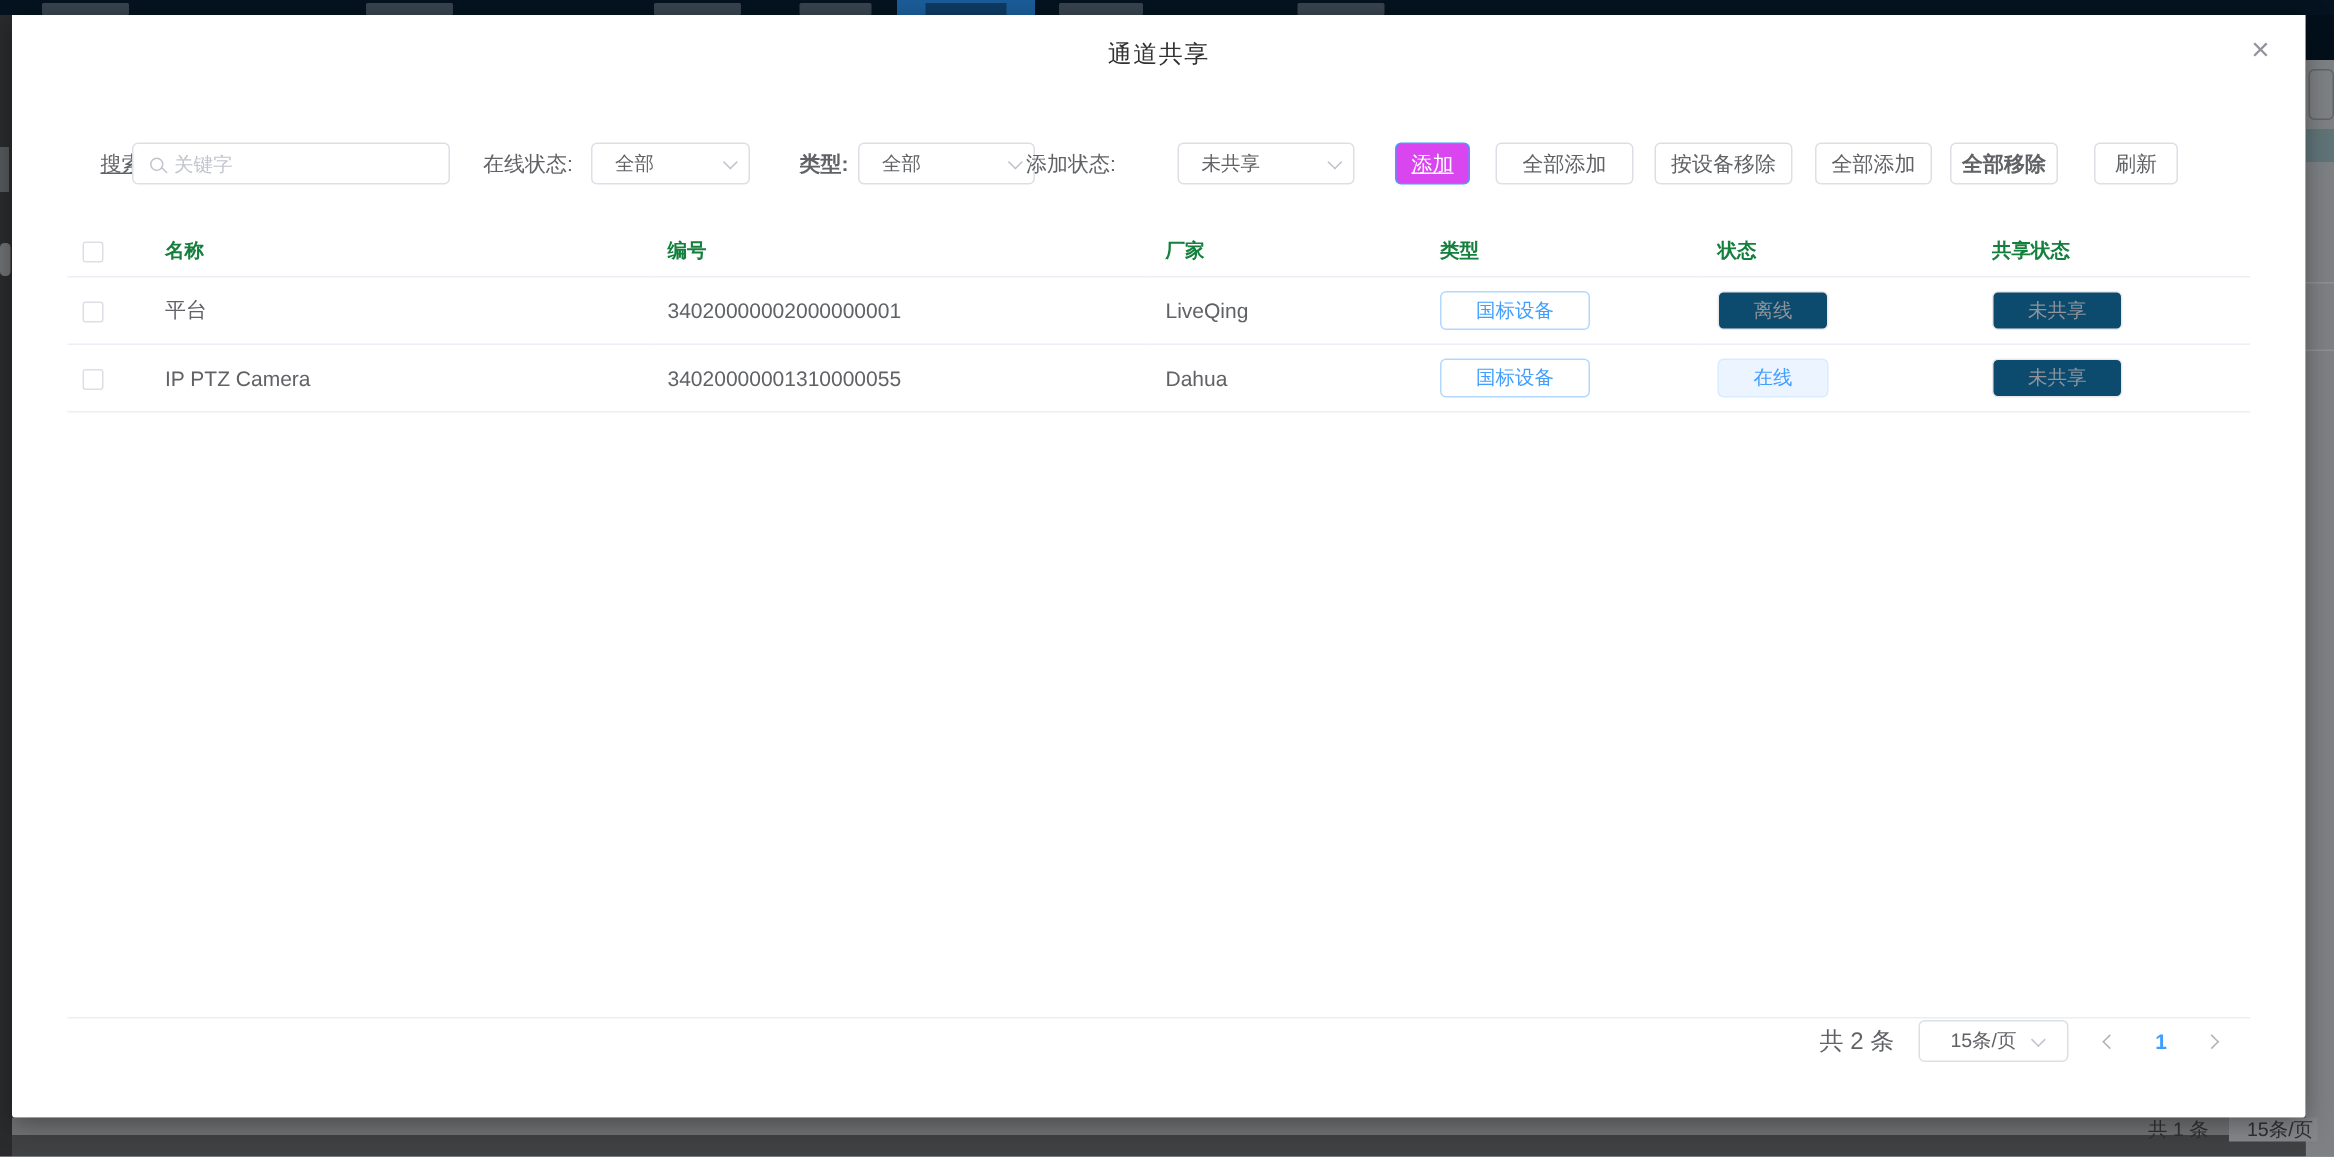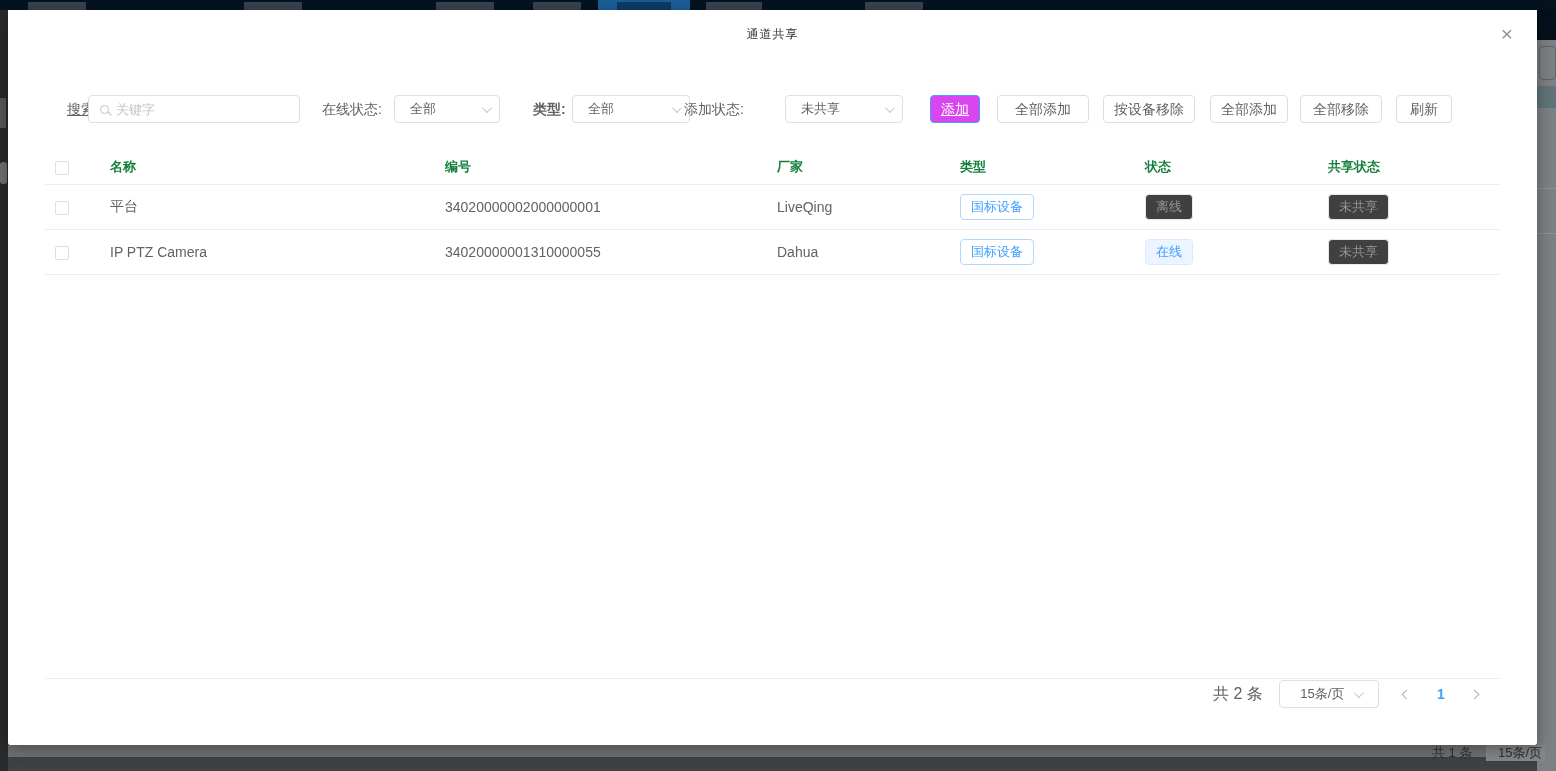--- a/index.html
+++ b/index.html
@@ -31,21 +31,21 @@
     background:linear-gradient(#707274 0 12px, #3f4143 12px 100%); }
   .bg-pg-frag { position:absolute; top:0px; height:18px; overflow:hidden; color:#2e3032; font-size:13px; line-height:16px; }
   .bg-pg-box { position:absolute; left:1478px; top:0; width:59px; height:16px; background:#85878a; }
 
   
   .modal {
     position:absolute; left:8px; top:10px; width:1529px; height:735px;
     background:#ffffff; z-index:5; box-shadow:0 4px 16px rgba(0,0,0,.35); border-radius:0 0 2px 2px;
   }
   .dlg-title { position:absolute; left:0; top:16px; width:100%; text-align:center;
-    font-size:12px; color:#303133; letter-spacing:1px; }
+    font-size:16px; color:#303133; letter-spacing:1px; }
   .dlg-close { position:absolute; right:16px; top:10px; width:28px; height:28px;
     color:#909399; font-size:21px; line-height:28px; text-align:center; cursor:pointer; }
 
   
   .filter-bar { position:absolute; left:0; top:85px; width:100%; height:28px; }
   .filter-bar > * { position:absolute; top:0; }
   .flabel { font-size:14px; color:#606266; line-height:28px; white-space:nowrap; }
 
   .search-box { left:80px; width:212px; height:28px; border:1px solid #dcdfe6; border-radius:4px;
     display:flex; align-items:center; padding:0 8px; background:#fff; }
@@ -71,24 +71,24 @@
     border-collapse:collapse; font-size:14px; }
   .grow { display:table-row; }
   .gcell { display:table-cell; vertical-align:middle; padding-left:10px; }
   .ghead .gcell { height:34px; color:#15803d; font-weight:600; font-size:13px; border-bottom:1px solid #ebeef5; }
   .gdata .gcell { height:45px; color:#606266; border-bottom:1px solid #ebeef5; }
   .c0{width:55px;} .c1{width:335px;} .c2{width:332px;} .c3{width:183px;} .c4{width:185px;} .c5{width:183px;} .c6{width:182px;}
 
   .checkbox { display:inline-block; width:14px; height:14px; border:1px solid #dcdfe6; border-radius:2px;
     background:#fff; vertical-align:middle; cursor:pointer; }
 
-  .tag { display:inline-block; height:26px; line-height:24px; padding:0 10px; border-radius:4px;
+  .tag { display:inline-block; height:26px; line-height:24px; padding:0 23px; border-radius:4px;
     font-size:13px; white-space:nowrap; }
   .tag-plain-blue { color:#409eff; border:1px solid #b3d8ff; background:#fff; }
-  .tag-info { color:#909399; border:1px solid #e9e9eb; background:#404040; }
+  .tag-info { color:#909399; border:1px solid #e9e9eb; background:#0c4a6e; }
   .tag-blue-light { color:#409eff; border:1px solid #d9ecff; background:#ecf5ff; }
 
   
   .pg-divider { position:absolute; left:37px; top:668px; width:1455px; height:1px; background:#ebeef5; }
   .pagination { position:absolute; left:1205px; top:670px; height:28px; display:flex; align-items:center; }
   .pg-total { font-size:16px; color:#606266; margin-right:16px; white-space:nowrap; }
   .pg-size { width:100px; margin-right:14px; justify-content:center; padding:0 8px 0 12px; }
   .pg-size .selval { flex:none; margin-right:10px; }
   .pg-arrow { width:28px; height:28px; display:flex; align-items:center; justify-content:center; cursor:pointer; }
   .pg-chev { width:7px; height:7px; border-top:1.5px solid #aeb3ba; border-left:1.5px solid #aeb3ba; }
@@ -157,21 +157,21 @@
     <span class="flabel" style="left:676px;">添加状态:</span>
     <div class="selbox" style="left:777px;width:118px;">
       <span class="selval">未共享</span>
       <span class="chevron"></span>
     </div>
 
     <button class="btn btn-primary" style="left:922px;width:50px;">添加</button>
     <button class="btn" style="left:989px;width:92px;">全部添加</button>
     <button class="btn" style="left:1095px;width:92px;">按设备移除</button>
     <button class="btn" style="left:1202px;width:78px;">全部添加</button>
-    <button class="btn" style="left:1292px;width:82px;">全部移除</button>
+    <button class="btn" style="left:1292px;width:72px;font-weight:bold;">全部移除</button>
     <button class="btn" style="left:1388px;width:56px;">刷新</button>
   </div>
 
   <div class="grid">
     <div class="grow ghead">
       <div class="gcell c0"><span class="checkbox"></span></div>
       <div class="gcell c1">名称</div>
       <div class="gcell c2">编号</div>
       <div class="gcell c3">厂家</div>
       <div class="gcell c4">类型</div>

